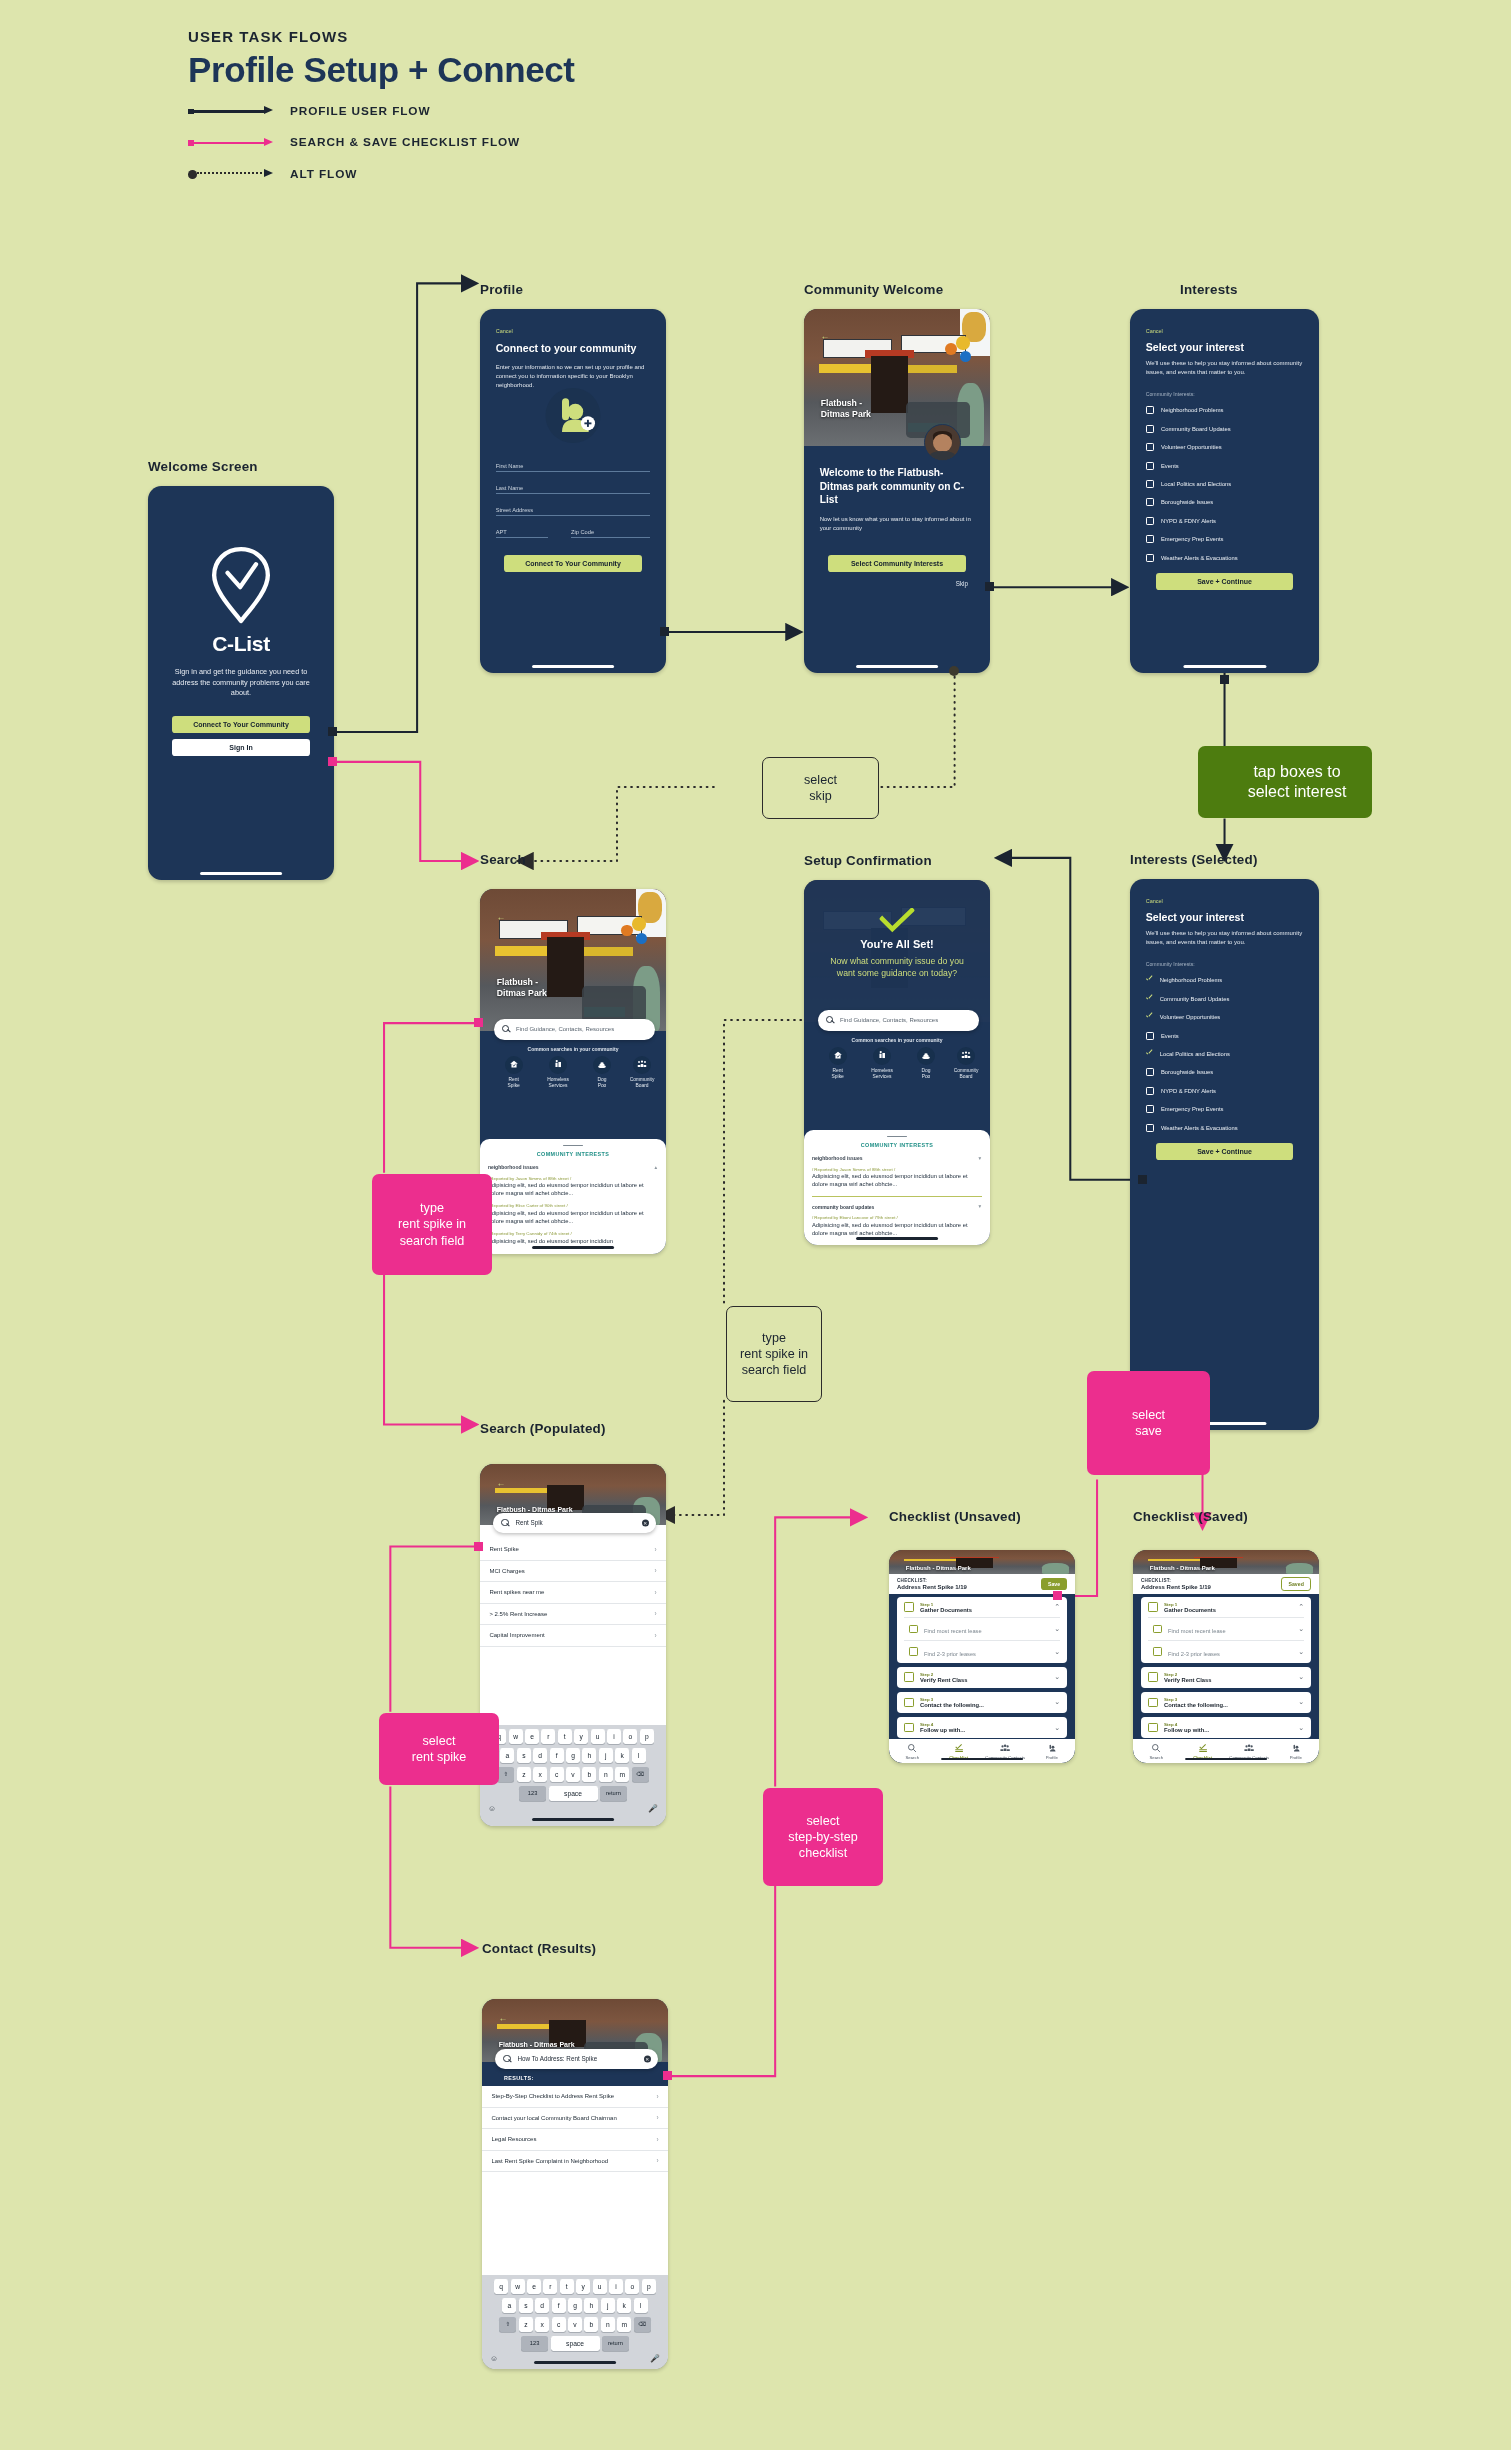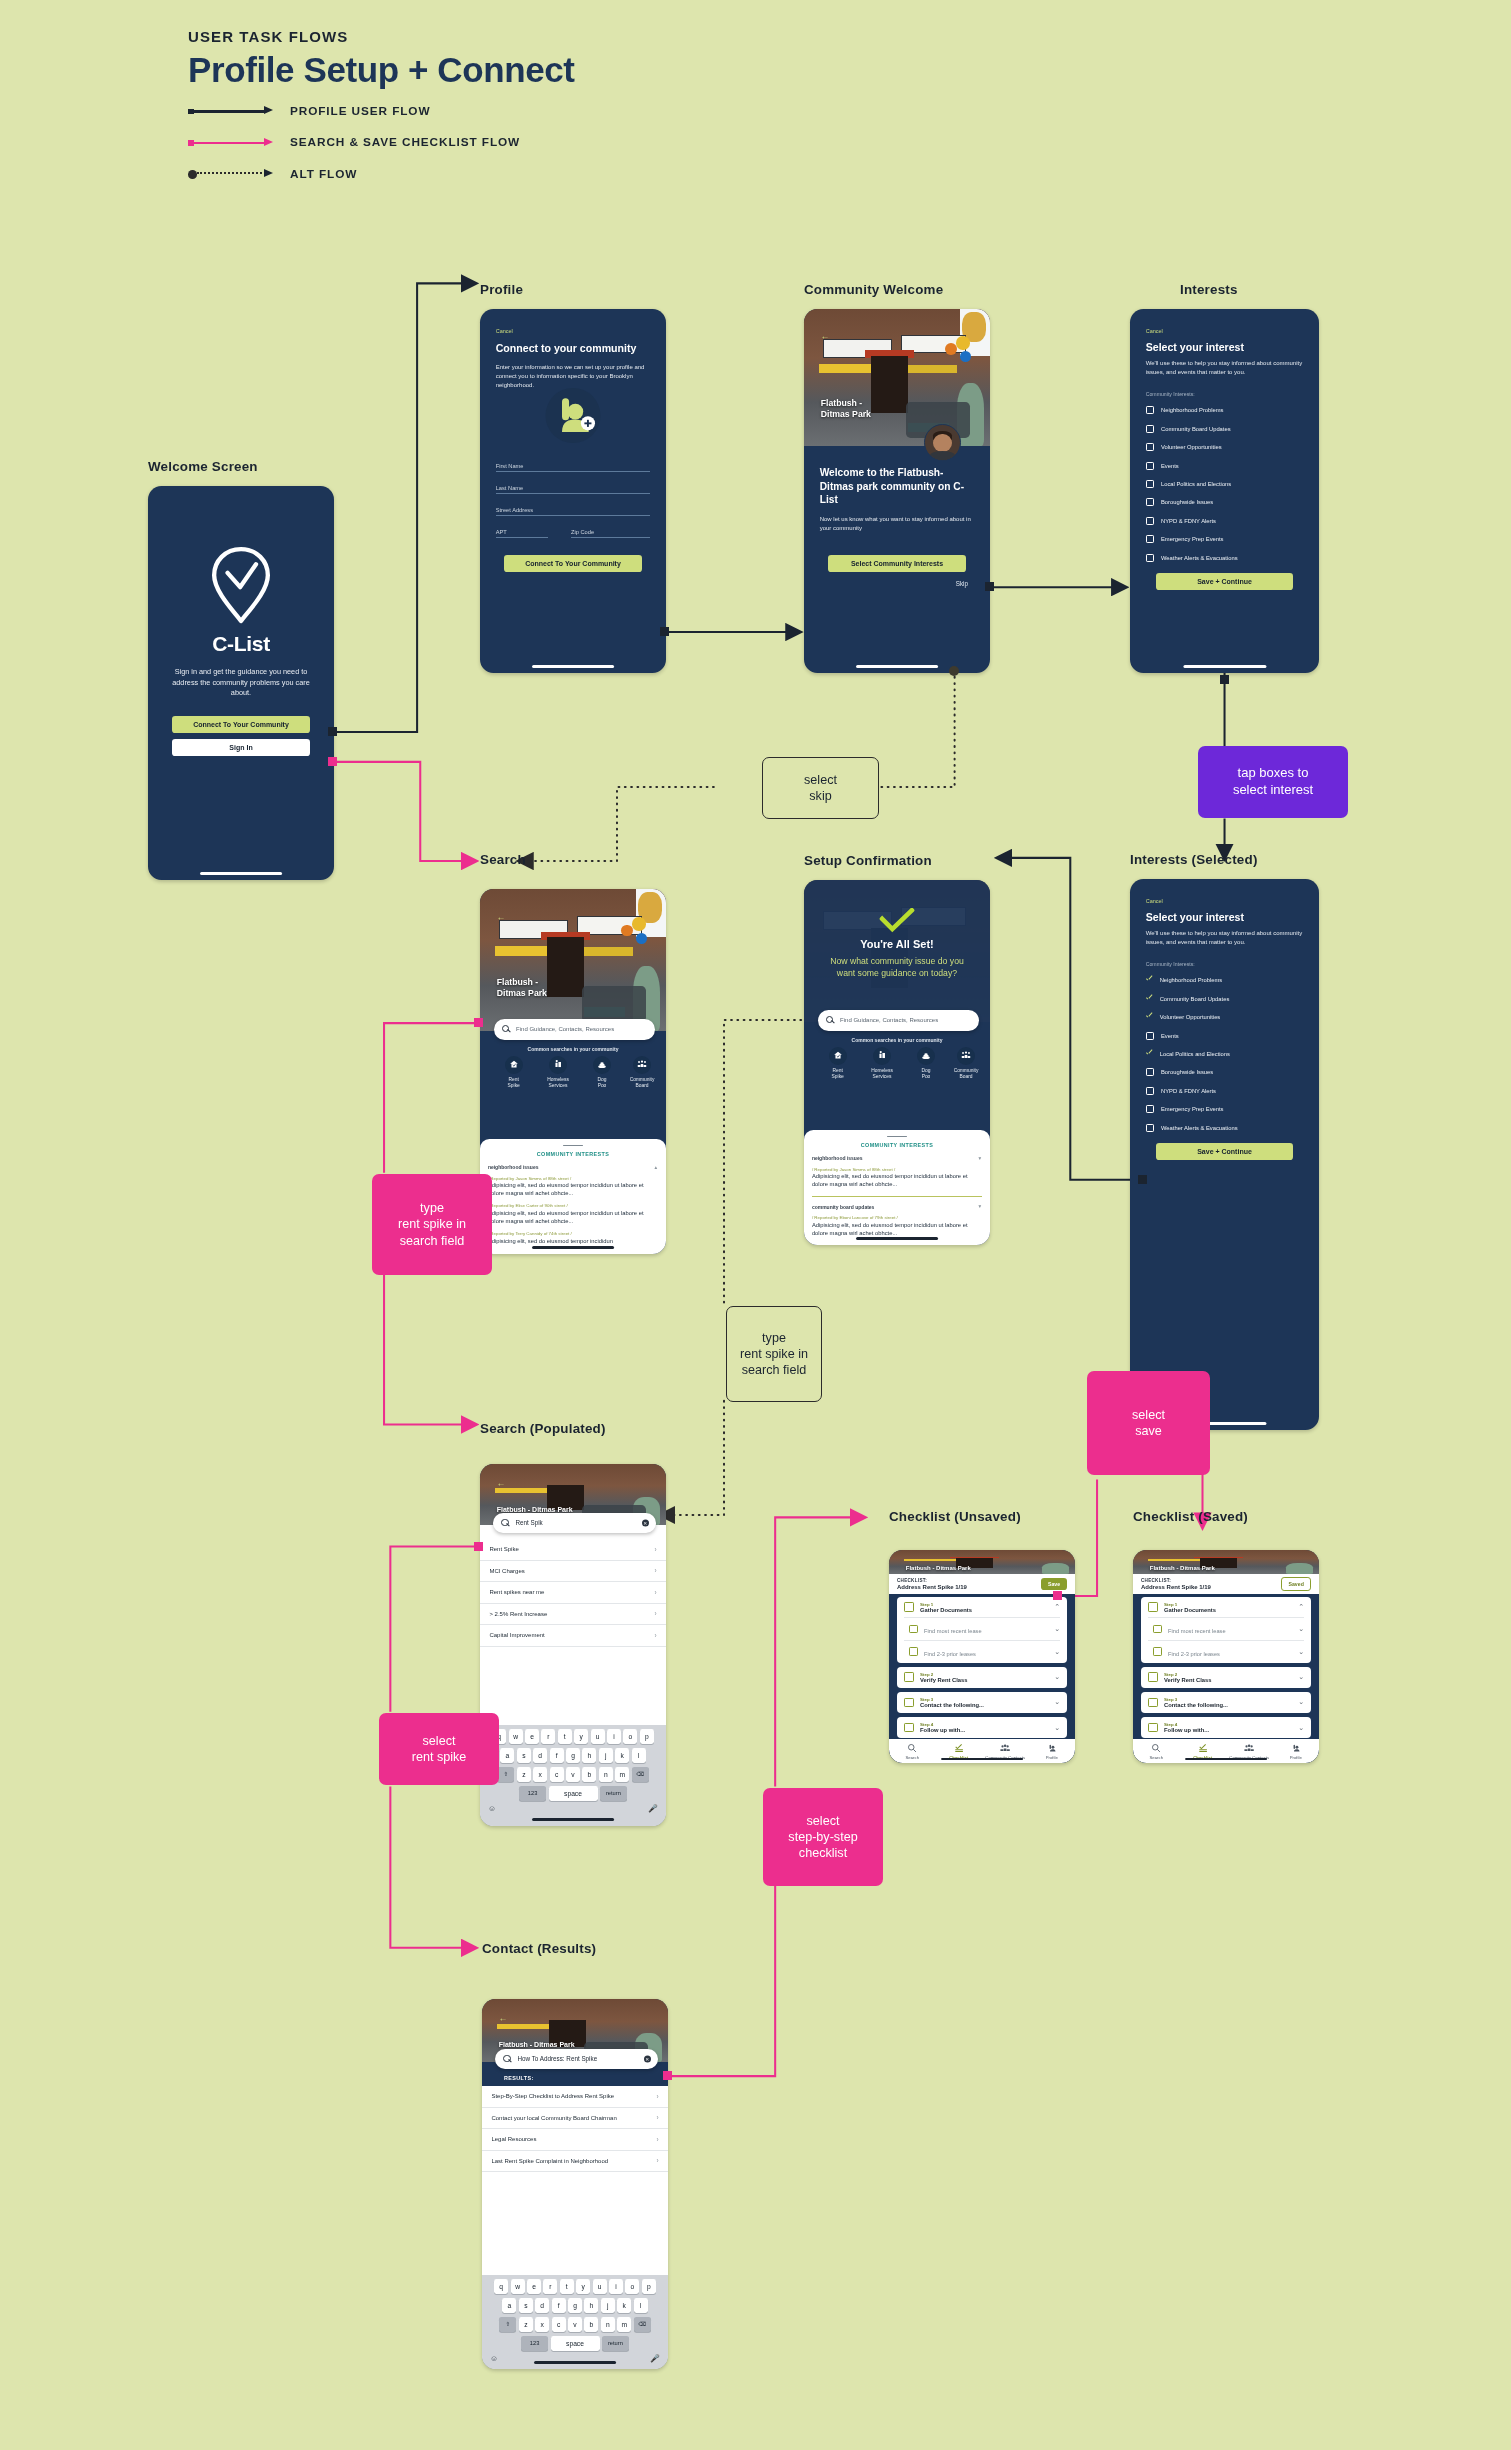--- a/index.html
+++ b/index.html
@@ -150,21 +150,21 @@
   .crow .sub{color:#7b858e;font-size:5.7px;}
   .crow .cv{color:#5d666f;font-size:7px;}
   .hr{height:0.8px;background:#e4e7ea;margin:0 7px;}
   .navbar{position:absolute;left:0;right:0;bottom:0;height:23.6px;background:#fff;display:flex;align-items:center;border-radius:0 0 13.4px 13.4px;}
   .nav-it{flex:1;text-align:center;color:#4b5560;font-size:4.3px;}
   .nav-it.act{color:#7d9126;font-weight:bold;}
   .nav-it .ic{display:block;margin:0 auto 1.6px;width:10.2px;height:10.2px;}
 
   
   .note{position:absolute;border-radius:7px;display:flex;align-items:center;justify-content:center;text-align:center;line-height:1.28;margin-left:48px;}
-  .note.dark{background:#6d28d9;color:#fff;font-size:13px;}
+  .note.dark{background:#4d7c0f;color:#fff;font-size:16px;padding-left:24px;}
   .note.pink{background:#ec2e8e;color:#fff;font-size:12.6px;}
   .note.outline{background:#dde5ad;border:1.6px solid #2b2b2b;color:#1b2430;font-size:12.6px;}
 
   
   svg.conn{position:absolute;left:0;top:0;width:1511px;height:2450px;pointer-events:none;}
 </style>
 </head>
 <body>
 
 <svg class="conn" viewBox="0 0 1920 3113" width="1511" height="2450">

